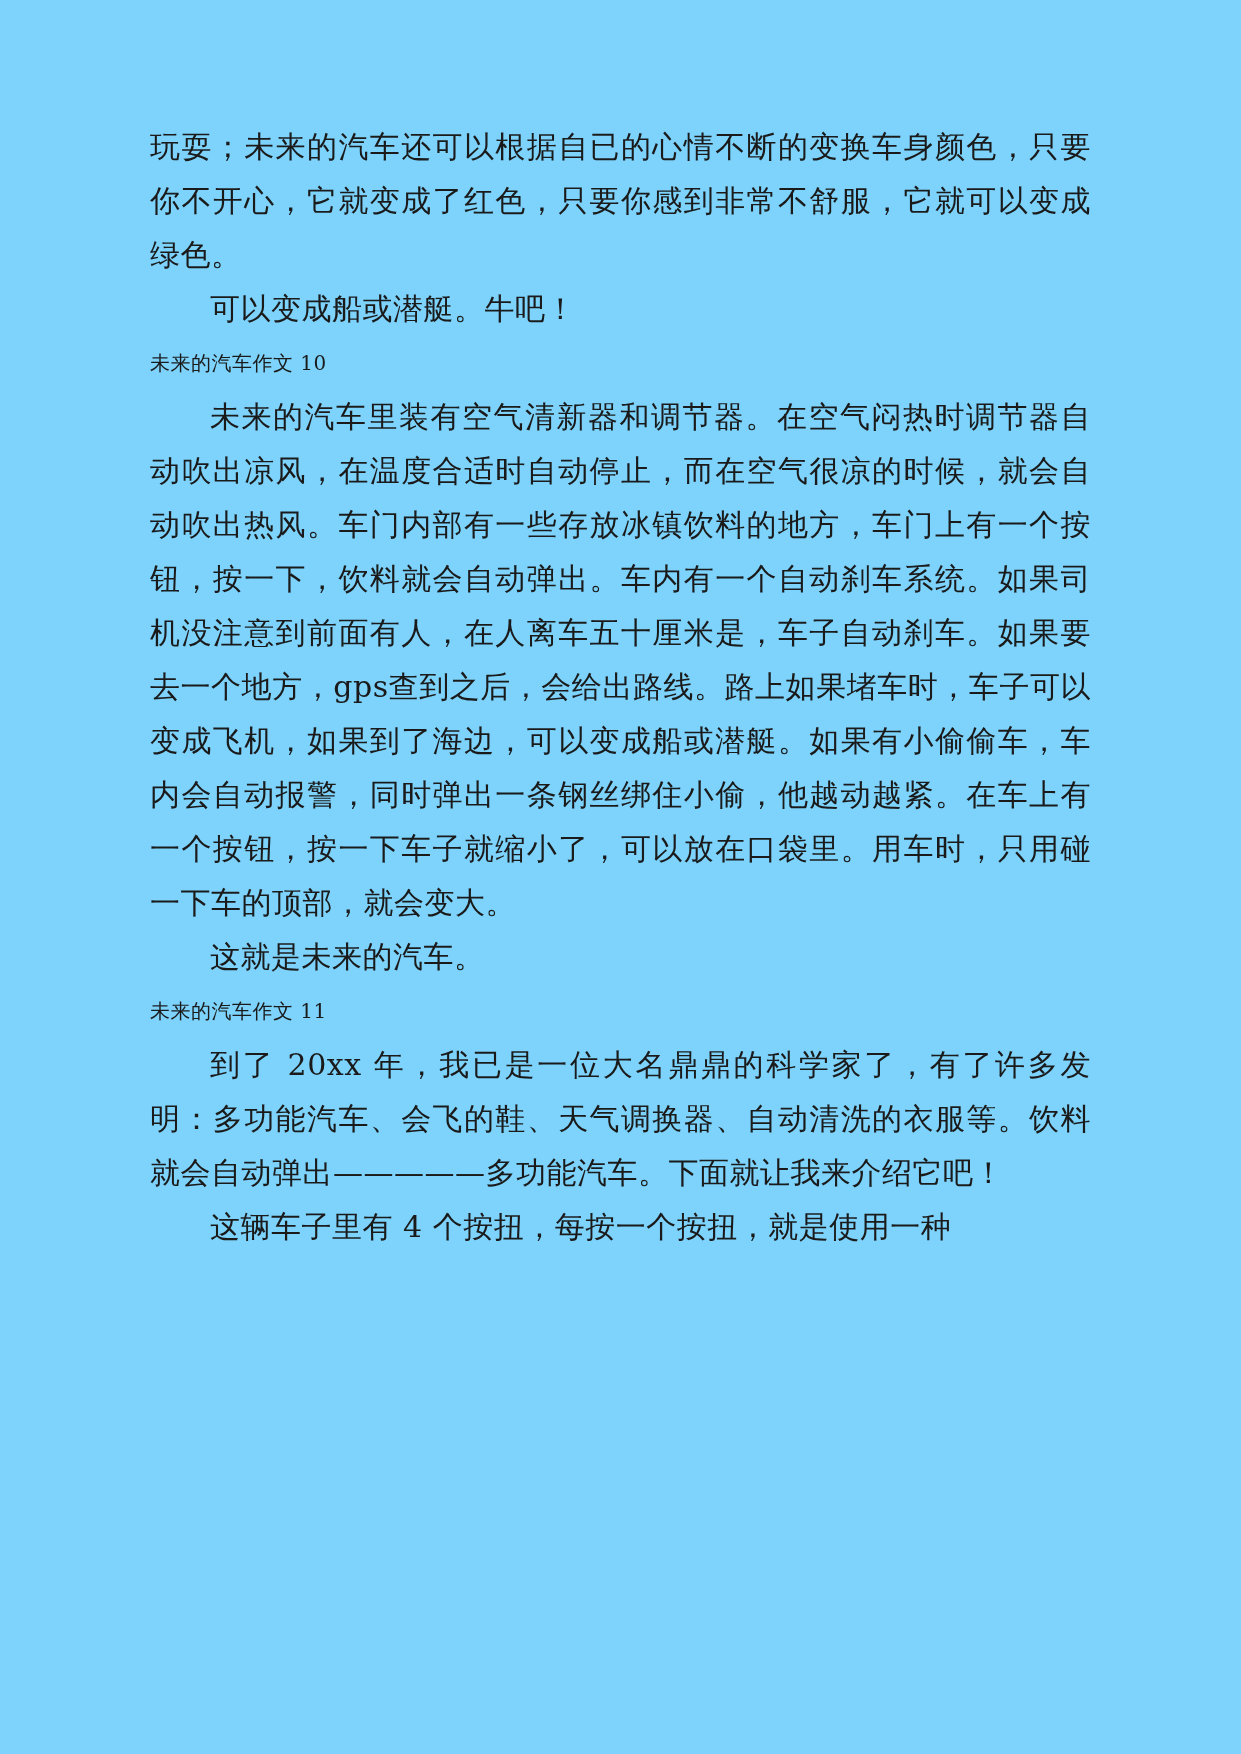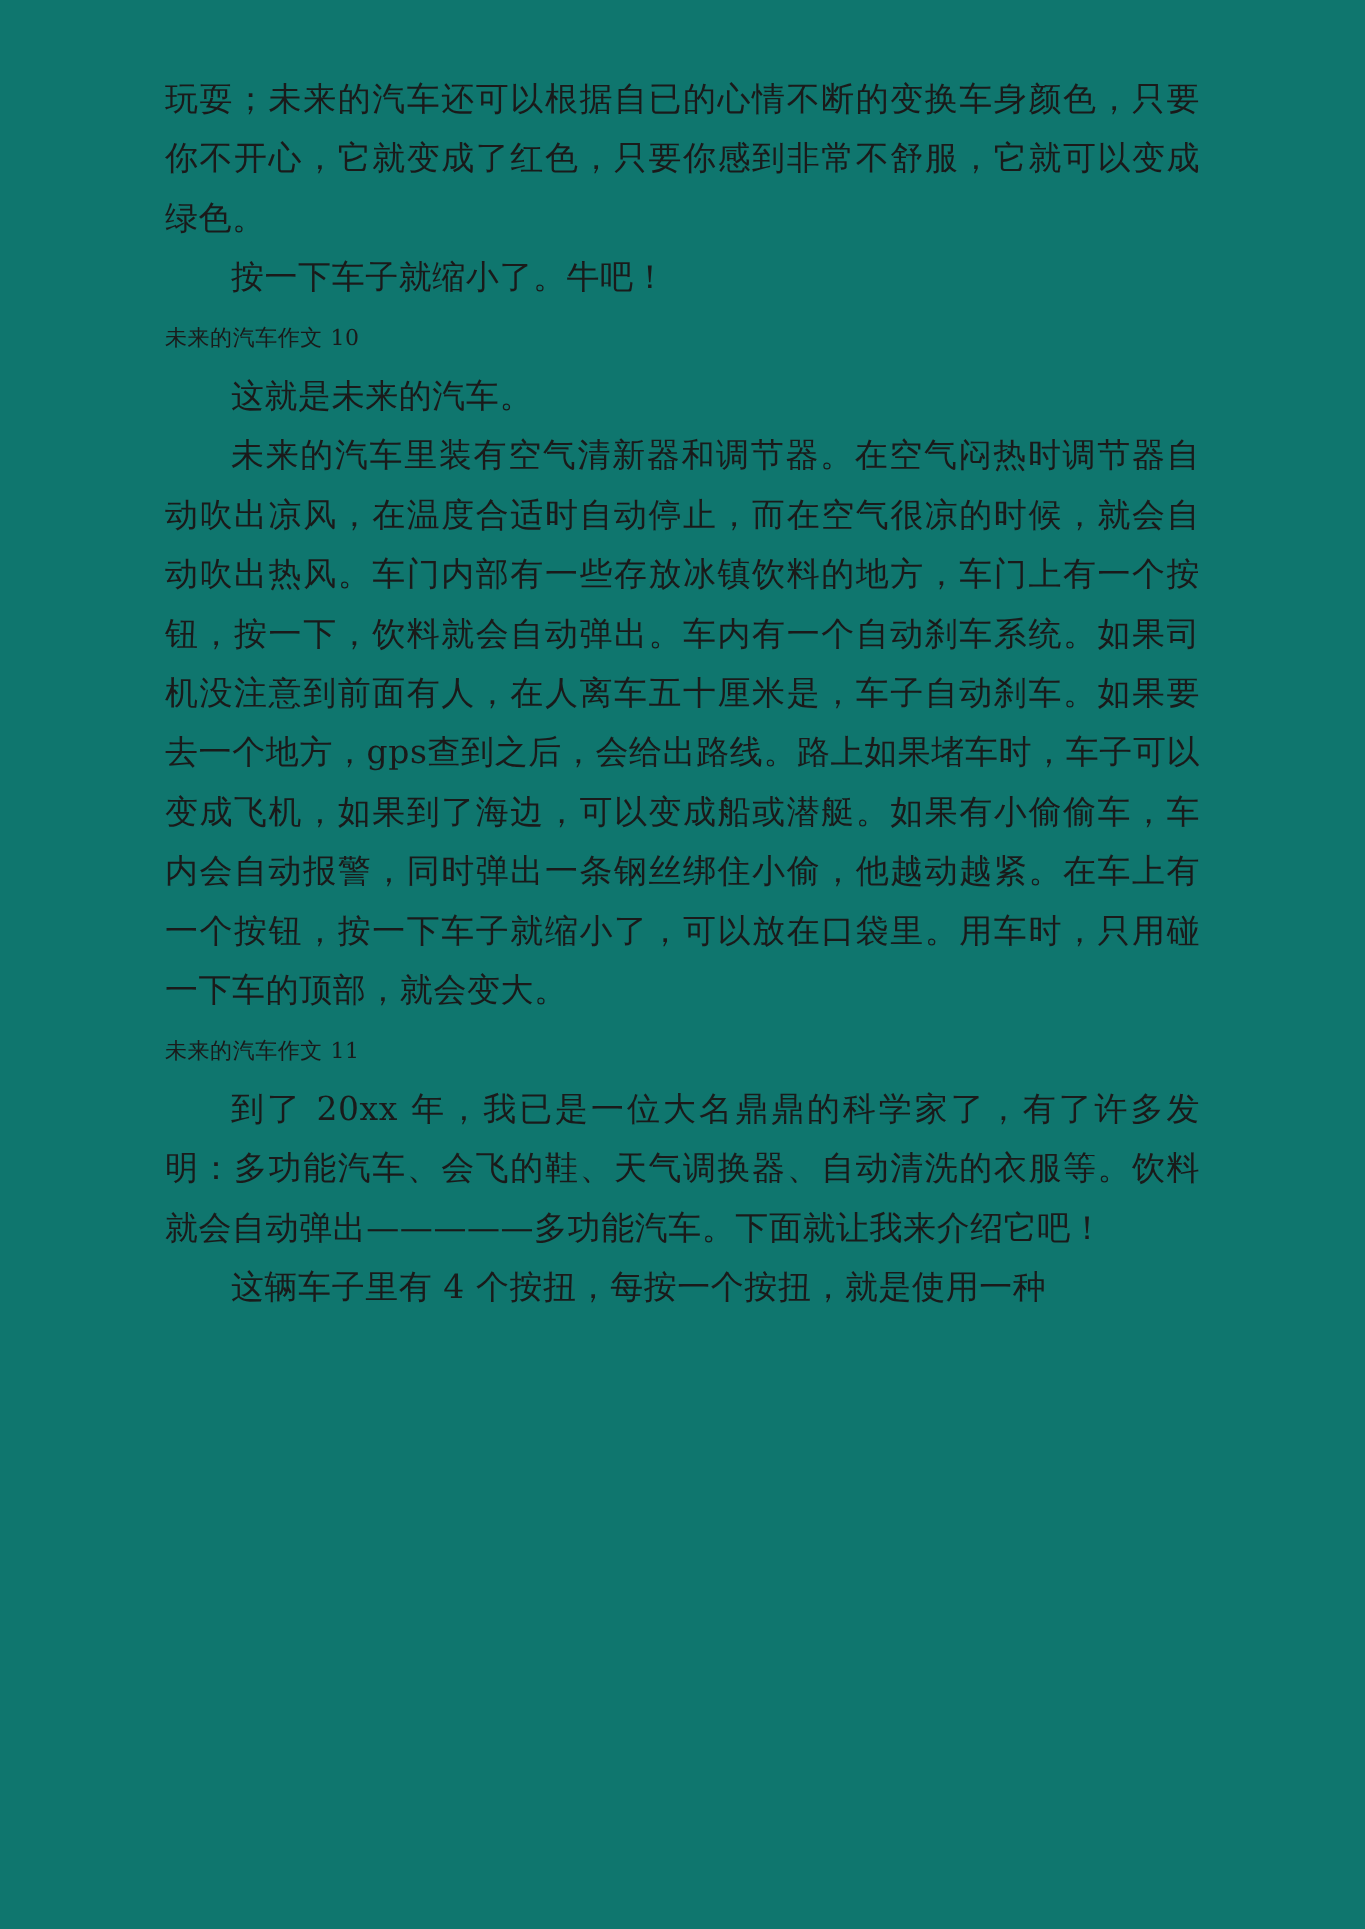--- a/index.html
+++ b/index.html
@@ -4,23 +4,23 @@
 <style>
   html, body {
     margin: 0;
     padding: 0;
     background: #ffffff;
   }
   .page {
     position: relative;
     width: 1241px;
     height: 1754px;
-    background: #0f766e;
+    background: #7dd3fc;
     box-sizing: border-box;
-    padding: 64px 150px 60px 150px;
+    padding: 120px 150px 60px 150px;
     font-family: "DejaVu Serif", "Liberation Serif", serif;
     color: #1a1a1a;
   }
   .doc {
     font-size: 30px;
     line-height: 54px;
     letter-spacing: 0.5px;
     text-align: justify;
     text-justify: inter-ideograph;
   }
@@ -43,28 +43,28 @@
   }
 </style>
 </head>
 <body>
 
 <div class="page">
   <div class="doc">
 
     <p class="para noindent block">玩耍；未来的汽车还可以根据自已的心情不断的变换车身颜色，只要你不开心，它就变成了红色，只要你感到非常不舒服，它就可以变成绿色。</p>
 
-    <p class="para block">按一下车子就缩小了。牛吧！</p>
+    <p class="para block">可以变成船或潜艇。牛吧！</p>
 
     <p class="heading block">未来的汽车作文 10</p>
 
 
+    <p class="para block">未来的汽车里装有空气清新器和调节器。在空气闷热时调节器自动吹出凉风，在温度合适时自动停止，而在空气很凉的时候，就会自动吹出热风。车门内部有一些存放冰镇饮料的地方，车门上有一个按钮，按一下，饮料就会自动弹出。车内有一个自动刹车系统。如果司机没注意到前面有人，在人离车五十厘米是，车子自动刹车。如果要去一个地方，gps查到之后，会给出路线。路上如果堵车时，车子可以变成飞机，如果到了海边，可以变成船或潜艇。如果有小偷偷车，车内会自动报警，同时弹出一条钢丝绑住小偷，他越动越紧。在车上有一个按钮，按一下车子就缩小了，可以放在口袋里。用车时，只用碰一下车的顶部，就会变大。</p>
+
     <p class="para block">这就是未来的汽车。</p>
-
-    <p class="para block">未来的汽车里装有空气清新器和调节器。在空气闷热时调节器自动吹出凉风，在温度合适时自动停止，而在空气很凉的时候，就会自动吹出热风。车门内部有一些存放冰镇饮料的地方，车门上有一个按钮，按一下，饮料就会自动弹出。车内有一个自动刹车系统。如果司机没注意到前面有人，在人离车五十厘米是，车子自动刹车。如果要去一个地方，gps查到之后，会给出路线。路上如果堵车时，车子可以变成飞机，如果到了海边，可以变成船或潜艇。如果有小偷偷车，车内会自动报警，同时弹出一条钢丝绑住小偷，他越动越紧。在车上有一个按钮，按一下车子就缩小了，可以放在口袋里。用车时，只用碰一下车的顶部，就会变大。</p>
 
     <p class="heading block">未来的汽车作文 11</p>
 
     <p class="para block">到了 20xx 年，我已是一位大名鼎鼎的科学家了，有了许多发明：多功能汽车、会飞的鞋、天气调换器、自动清洗的衣服等。饮料就会自动弹出—————多功能汽车。下面就让我来介绍它吧！</p>
 
     <p class="para block">这辆车子里有 4 个按扭，每按一个按扭，就是使用一种</p>
 
   </div>
 </div>
 

